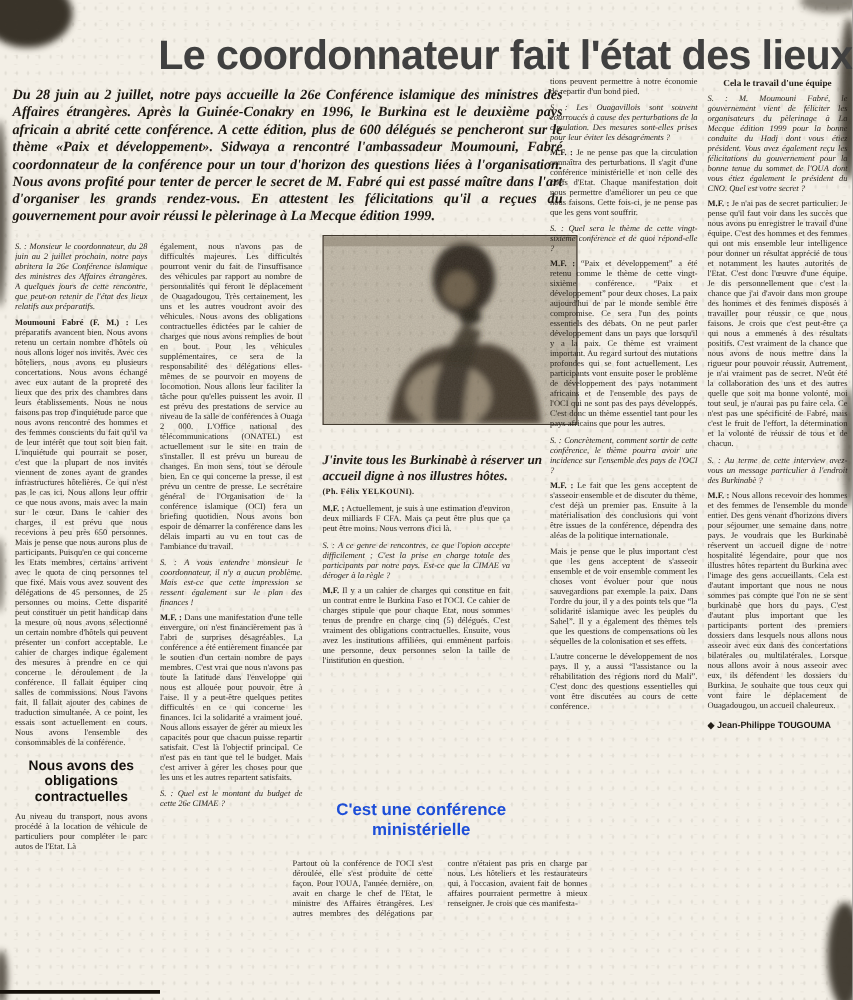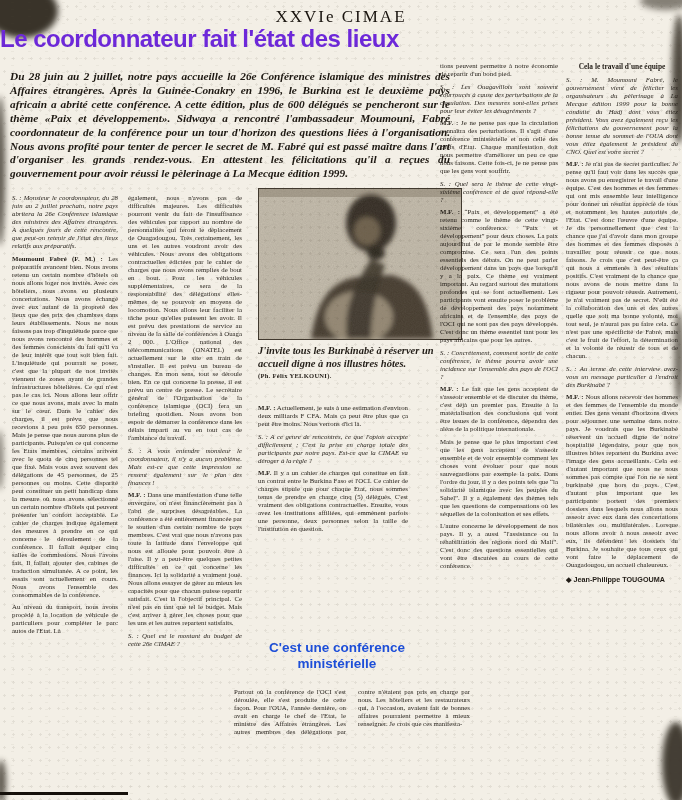--- a/index.html
+++ b/index.html
@@ -4,71 +4,71 @@
 <style>
   html,body{margin:0;padding:0;background:#777;}
   .page{position:relative;width:682px;height:800px;background:#f3efe6;overflow:hidden;
         font-family:"Liberation Serif",serif;color:#221d17;}
   .page::after{content:"";position:absolute;inset:0;pointer-events:none;opacity:.5;
         background-image:radial-gradient(rgba(70,60,45,.18) 1px,transparent 1.2px),
                          radial-gradient(rgba(90,80,60,.12) 1px,transparent 1.4px);
         background-size:9px 13px,17px 7px;background-position:0 0,4px 6px;}
   .kicker{position:absolute;top:7px;left:0;right:0;text-align:center;
         font-size:17px;letter-spacing:2px;color:#18130e;}
-  .headline{position:absolute;top:25px;left:0;right:0;text-align:left;
-        font-family:"Liberation Sans",sans-serif;font-weight:bold;font-size:24px;
-        letter-spacing:-.5px;color:#6d28d9;}
+  .headline{position:absolute;top:25px;left:0;right:0;text-align:right;
+        font-family:"Liberation Sans",sans-serif;font-weight:bold;font-size:33px;
+        letter-spacing:-.5px;color:#404040;}
   .lede{position:absolute;left:10px;top:70px;width:440px;font-size:11.3px;line-height:13.9px;
         font-weight:bold;font-style:italic;text-align:justify;color:#1c1711;}
   .col{position:absolute;font-size:6.8px;line-height:8px;text-align:justify;overflow:hidden;}
   .para{margin:0 0 4.5px;}
   .q{font-style:italic;}
   .subhead{font-family:"Liberation Sans",sans-serif;font-weight:bold;font-style:normal;
         font-size:11px;line-height:12.5px;text-align:center;margin:8px 0 6px;color:#14100c;}
   .subhead-small{font-weight:bold;text-align:center;font-size:7.4px;line-height:9px;}
   #col1{left:12px;top:194px;width:106px;height:602px;}
   #col2{left:128px;top:194px;width:114px;height:602px;}
   #col5{left:440px;top:62px;width:118px;height:734px;}
   #col6{left:566px;top:62px;width:112px;height:734px;}
   #midcol{left:258px;top:404px;width:150px;height:232px;}
   #botcols{left:234px;top:688px;width:236px;height:106px;column-count:2;column-gap:12px;}
   .subhead-mid{position:absolute;left:244px;top:640px;width:186px;text-align:center;
         font-family:"Liberation Sans",sans-serif;font-weight:bold;font-size:13.5px;
         line-height:15.5px;color:#1d4ed8;}
   .photo-block{position:absolute;left:258px;top:188px;width:204px;}
   .photo-frame{border:1px solid #41392e;height:150px;background:#d8d2c5;overflow:hidden;}
-  .caption{margin-top:5px;font-weight:bold;font-style:italic;font-size:10.5px;line-height:12.7px;}
+  .caption{margin-top:23px;font-weight:bold;font-style:italic;font-size:10.5px;line-height:12.7px;}
   .credit{font-size:6.5px;font-weight:bold;margin-top:2px;letter-spacing:.3px;}
   .byline{text-align:left;font-weight:bold;font-size:7.2px;margin-top:7px;font-family:"Liberation Sans",sans-serif;}
   .art{position:absolute;background:#191309;filter:blur(3px);border-radius:50%;}
   .rule-bl{position:absolute;left:0;top:792px;width:128px;height:3px;background:#15100a;}
 </style>
 </head>
 <body>
 
 <div class="page">
 
   <div class="art" style="left:-14px;top:-16px;width:72px;height:54px;opacity:.85"></div>
   <div class="art" style="left:-5px;top:96px;width:10px;height:150px;opacity:.7"></div>
   <div class="art" style="left:-4px;top:430px;width:7px;height:60px;opacity:.55"></div>
   <div class="art" style="left:-4px;top:760px;width:10px;height:44px;opacity:.7"></div>
   <div class="art" style="left:672px;top:14px;width:14px;height:130px;opacity:.75"></div>
   <div class="art" style="left:674px;top:310px;width:10px;height:95px;opacity:.6"></div>
   <div class="art" style="left:662px;top:722px;width:28px;height:84px;opacity:.8"></div>
   <div class="art" style="left:640px;top:-8px;width:52px;height:18px;opacity:.5"></div>
   <div class="rule-bl"></div>
 
-  <div class="kicker">XXVIe CIMAE</div>
   <h1 class="headline" style="margin:0">Le coordonnateur fait l'état des lieux</h1>
 
   <div class="lede">Du 28 juin au 2 juillet, notre pays accueille la 26e Conférence islamique des ministres des Affaires étrangères. Après la Guinée-Conakry en 1996, le Burkina est le deuxième pays africain a abrité cette conférence. A cette édition, plus de 600 délégués se pencheront sur le thème «Paix et développement». Sidwaya a rencontré l'ambassadeur Moumouni, Fabré coordonnateur de la conférence pour un tour d'horizon des questions liées à l'organisation. Nous avons profité pour tenter de percer le secret de M. Fabré qui est passé maître dans l'art d'organiser les grands rendez-vous. En attestent les félicitations qu'il a reçues du gouvernement pour avoir réussi le pèlerinage à La Mecque édition 1999.</div>
 
   <div id="col1" class="col">
       <p class="para q">S. : Monsieur le coordonnateur, du 28 juin au 2 juillet prochain, notre pays abritera la 26e Conférence islamique des ministres des Affaires étrangères. A quelques jours de cette rencontre, que peut-on retenir de l'état des lieux relatifs aux préparatifs.</p>
       <p class="para a"><b>Moumouni Fabré (F. M.) :</b> Les préparatifs avancent bien. Nous avons retenu un certain nombre d'hôtels où nous allons loger nos invités. Avec ces hôteliers, nous avons eu plusieurs concertations. Nous avons échangé avec eux autant de la propreté des lieux que des prix des chambres dans leurs établissements. Nous ne nous faisons pas trop d'inquiétude parce que nous avons rencontré des hommes et des femmes conscients du fait qu'il va de leur intérêt que tout soit bien fait. L'inquiétude qui pourrait se poser, c'est que la plupart de nos invités viennent de zones ayant de grandes infrastructures hôtelières. Ce qui n'est pas le cas ici. Nous allons leur offrir ce que nous avons, mais avec la main sur le cœur. Dans le cahier des charges, il est prévu que nous recevions à peu près 650 personnes. Mais je pense que nous aurons plus de participants. Puisqu'en ce qui concerne les Etats membres, certains arrivent avec le quota de cinq personnes tel que fixé. Mais vous avez souvent des délégations de 45 personnes, de 25 personnes ou moins. Cette disparité peut constituer un petit handicap dans la mesure où nous avons sélectionné un certain nombre d'hôtels qui peuvent présenter un confort acceptable. Le cahier de charges indique également des mesures à prendre en ce qui concerne le déroulement de la conférence. Il fallait équiper cinq salles de commissions. Nous l'avons fait. Il fallait ajouter des cabines de traduction simultanée. A ce point, les essais sont actuellement en cours. Nous avons l'ensemble des consommables de la conférence.</p>
+      <p class="para subhead">Nous avons des obligations contractuelles</p>
       <p class="para a">Au niveau du transport, nous avons procédé à la location de véhicule de particuliers pour compléter le parc autos de l'Etat. Là</p>
     </div>
   <div id="col2" class="col">
       <p class="para a">également, nous n'avons pas de difficultés majeures. Les difficultés pourront venir du fait de l'insuffisance des véhicules par rapport au nombre de personnalités qui feront le déplacement de Ouagadougou. Très certainement, les uns et les autres voudront avoir des véhicules. Nous avons des obligations contractuelles édictées par le cahier de charges que nous avons remplies de bout en bout. Pour les véhicules supplémentaires, ce sera de la responsabilité des délégations elles-mêmes de se pourvoir en moyens de locomotion. Nous allons leur faciliter la tâche pour qu'elles puissent les avoir. Il est prévu des prestations de service au niveau de la salle de conférences à Ouaga 2 000. L'Office national des télécommunications (ONATEL) est actuellement sur le site en train de s'installer. Il est prévu un bureau de changes. En mon sens, tout se déroule bien. En ce qui concerne la presse, il est prévu un centre de presse. Le secrétaire général de l'Organisation de la conférence islamique (OCI) fera un briefing quotidien. Nous avons bon espoir de démarrer la conférence dans les délais imparti au vu en tout cas de l'ambiance du travail.</p>
       <p class="para q">S. : A vous entendre monsieur le coordonnateur, il n'y a aucun problème. Mais est-ce que cette impression se ressent également sur le plan des finances !</p>
       <p class="para a"><b>M.F. :</b> Dans une manifestation d'une telle envergure, on n'est financièrement pas à l'abri de surprises désagréables. La conférence a été entièrement financée par le soutien d'un certain nombre de pays membres. C'est vrai que nous n'avons pas toute la latitude dans l'enveloppe qui nous est allouée pour pouvoir être à l'aise. Il y a peut-être quelques petites difficultés en ce qui concerne les finances. Ici la solidarité a vraiment joué. Nous allons essayer de gérer au mieux les capacités pour que chacun puisse repartir satisfait. C'est là l'objectif principal. Ce n'est pas en tant que tel le budget. Mais c'est arriver à gérer les choses pour que les uns et les autres repartent satisfaits.</p>
       <p class="para q">S. : Quel est le montant du budget de cette 26e CIMAE ?</p>
     </div>
 
   <div class="photo-block">

